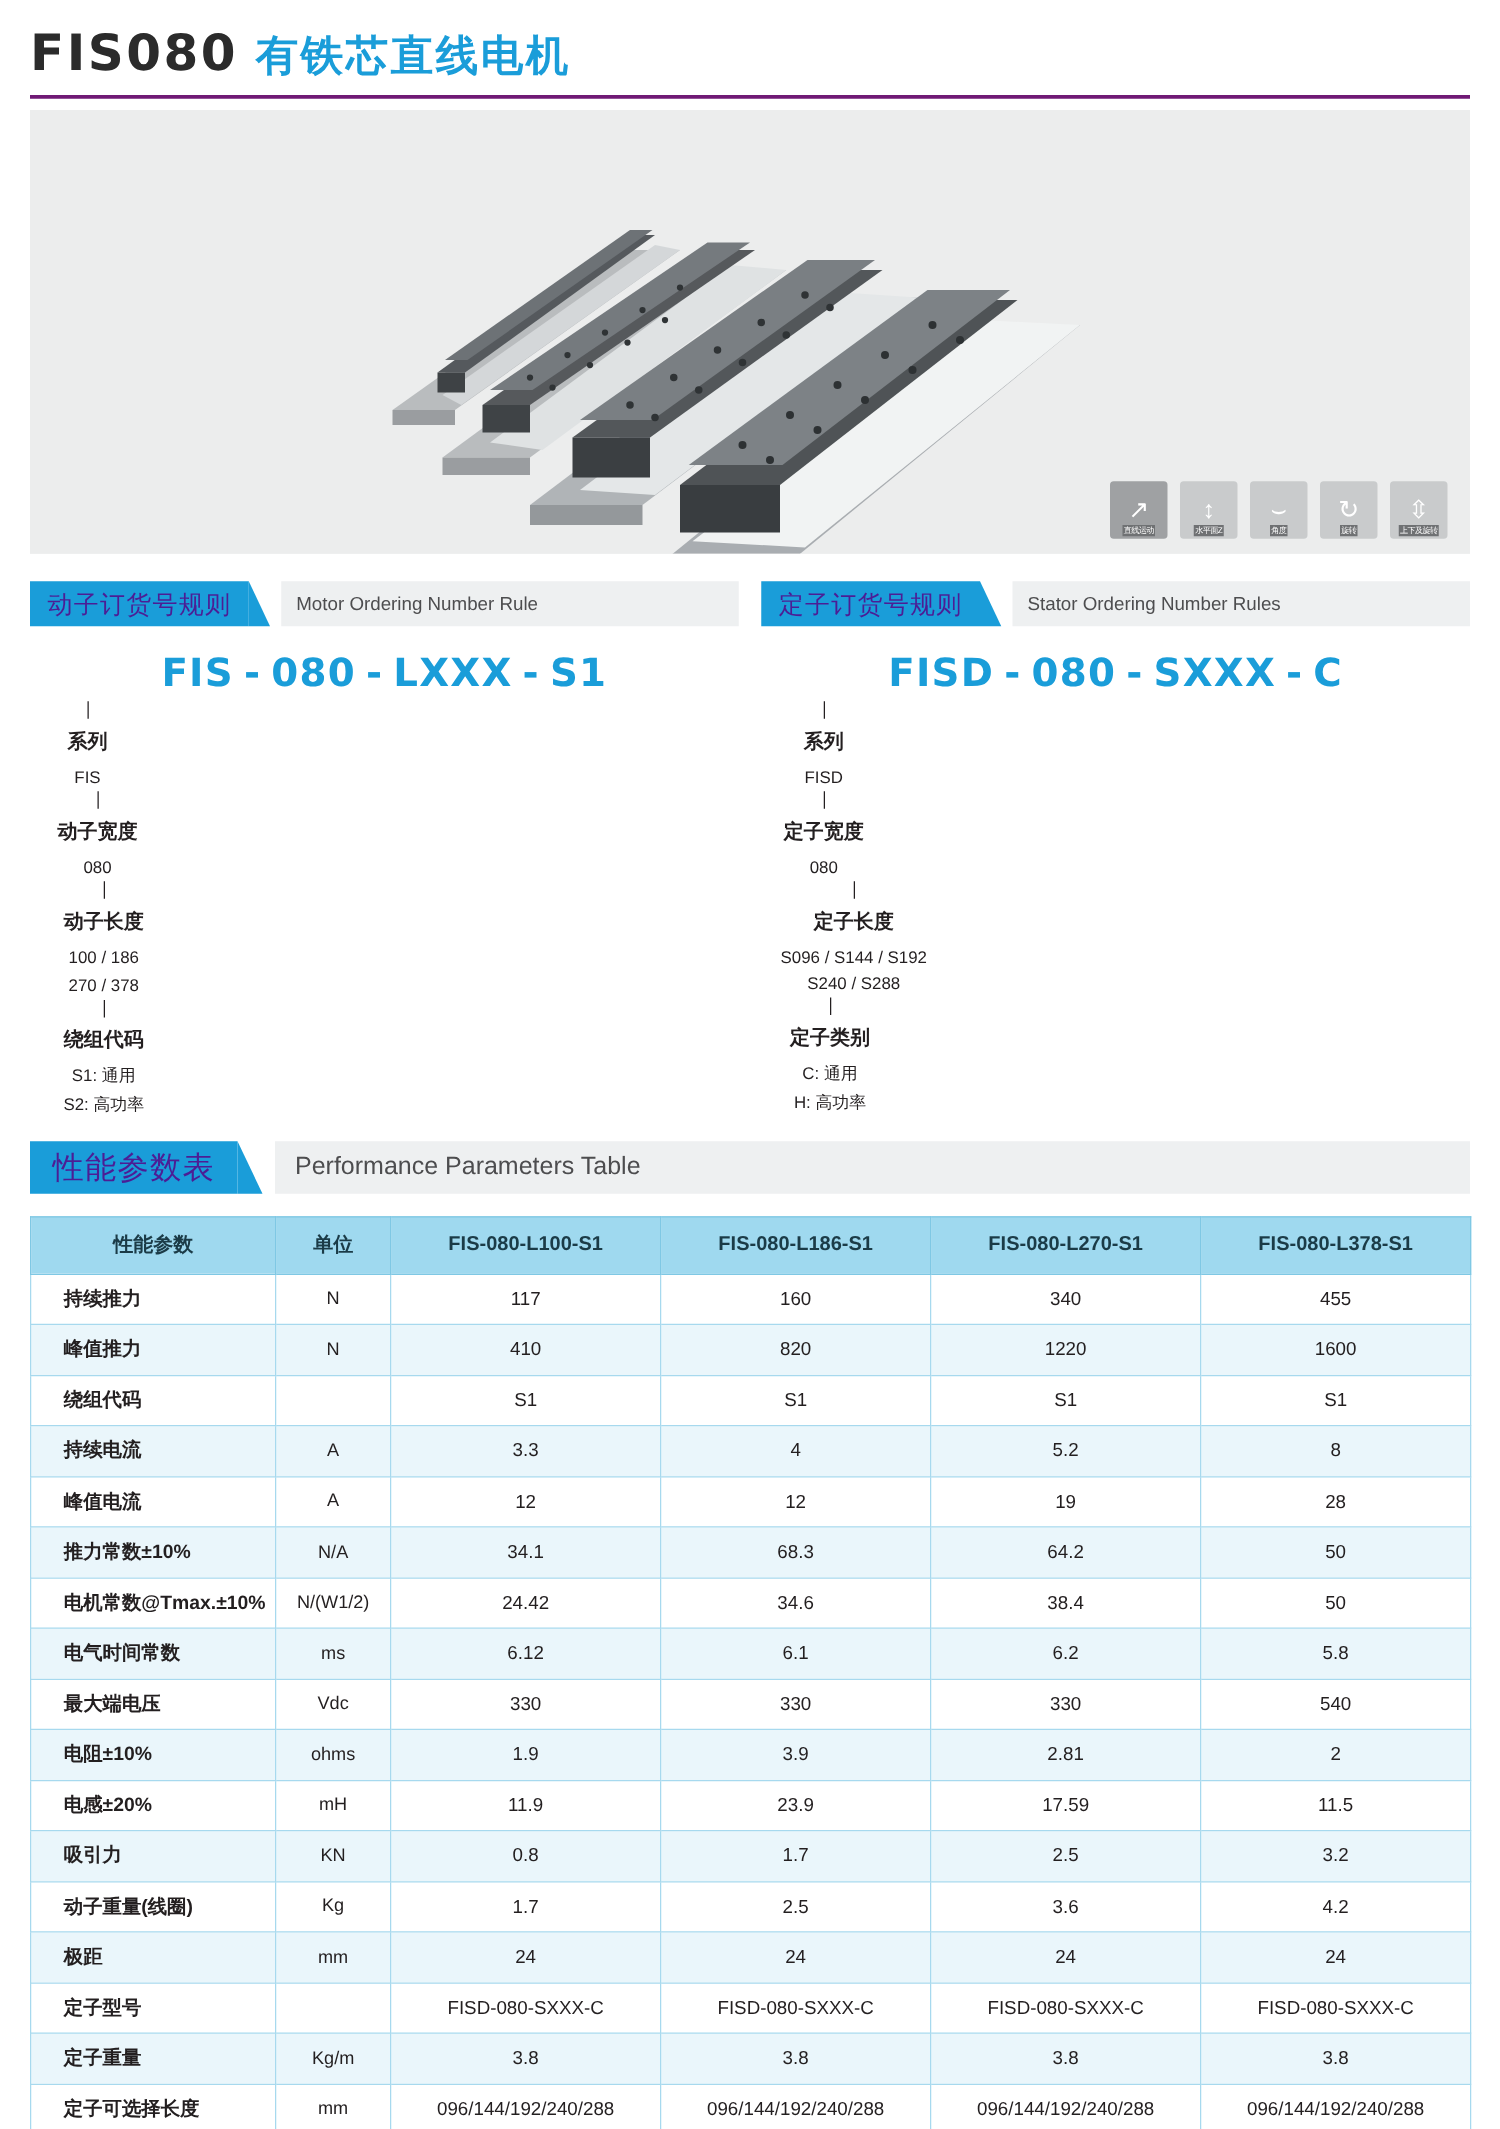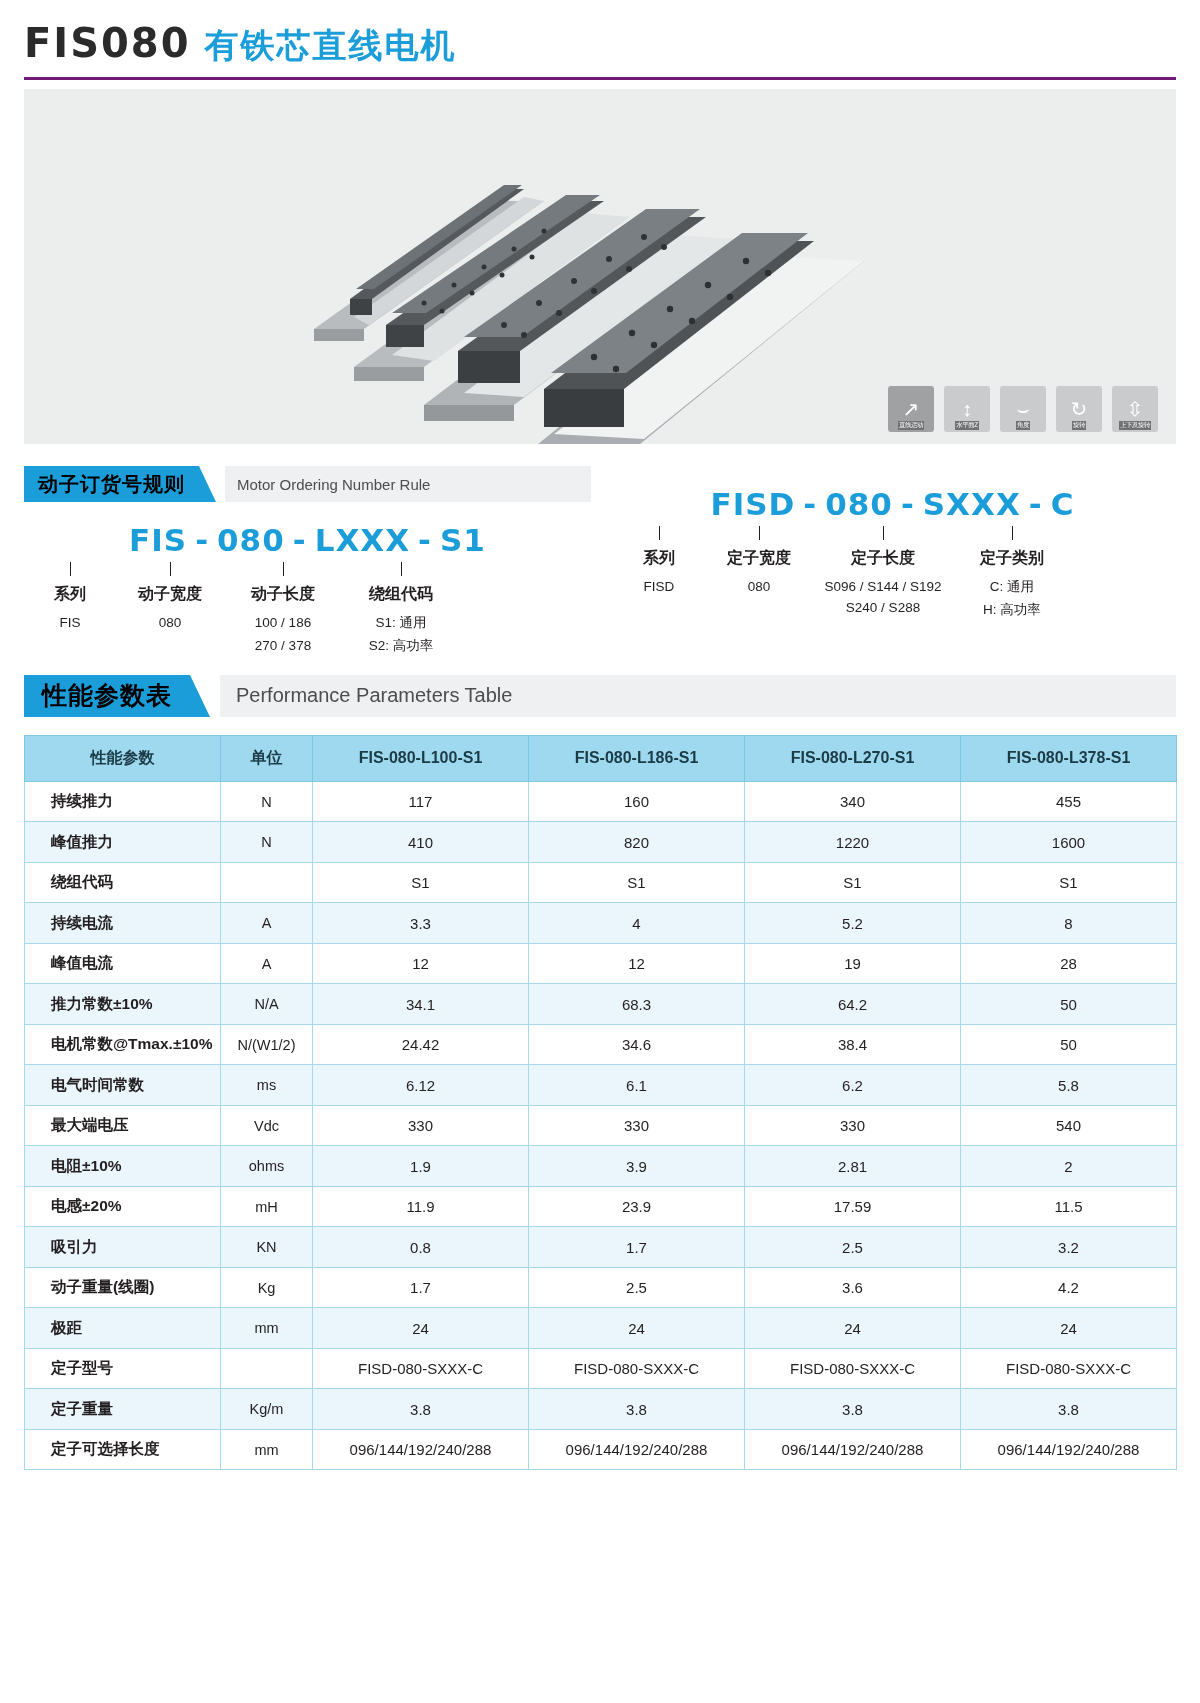--- a/index.html
+++ b/index.html
@@ -90,23 +90,23 @@
   }
   .ordering-col { width: 567px; }
 
   .banner {
     display: flex;
     align-items: stretch;
     height: 36px;
   }
   .banner .tag {
     background: #1a9dd9;
-    color: #000000;
+    color: #4c1d95;
     font-size: 20px;
-    font-weight: bold;
+    font-weight: normal;
     padding: 0 14px 0 14px;
     display: flex;
     align-items: center;
     letter-spacing: 1px;
     position: relative;
   }
   .banner .tag::after {
     content: "";
     position: absolute;
     right: -17px; top: 0;
@@ -145,21 +145,23 @@
     gap: 8px;
     font-size: 31px;
     font-weight: bold;
     color: #1a9dd9;
     font-family: "DejaVu Sans", sans-serif;
     letter-spacing: 1px;
   }
   .code-line .sep { color: #1a9dd9; }
   .code-parts {
     display: flex;
+    justify-content: center;
     margin-top: 4px;
+    flex-direction: column;
   }
   .part {
     text-align: center;
     position: relative;
     padding-top: 22px;
   }
   .part .stem {
     position: absolute;
     top: 0; left: 50%;
     width: 1px; height: 14px;
@@ -371,20 +373,25 @@
         <div class="part" style="width:118px">
           <div class="stem"></div>
           <div class="lbl">绕组代码</div>
           <div class="val">S1: 通用</div>
           <div class="val" style="margin-top:2px">S2: 高功率</div>
         </div>
       </div>
     </div>
 
     <div class="ordering-col">
+      <div class="banner">
+        <div class="tag">定子订货号规则</div>
+        <div class="slash"></div>
+        <div class="en">Stator Ordering Number Rules</div>
+      </div>
 
       <div class="code-line">
         <span>FISD</span>
         <span class="sep">-</span>
         <span>080</span>
         <span class="sep">-</span>
         <span>SXXX</span>
         <span class="sep">-</span>
         <span>C</span>
       </div>

